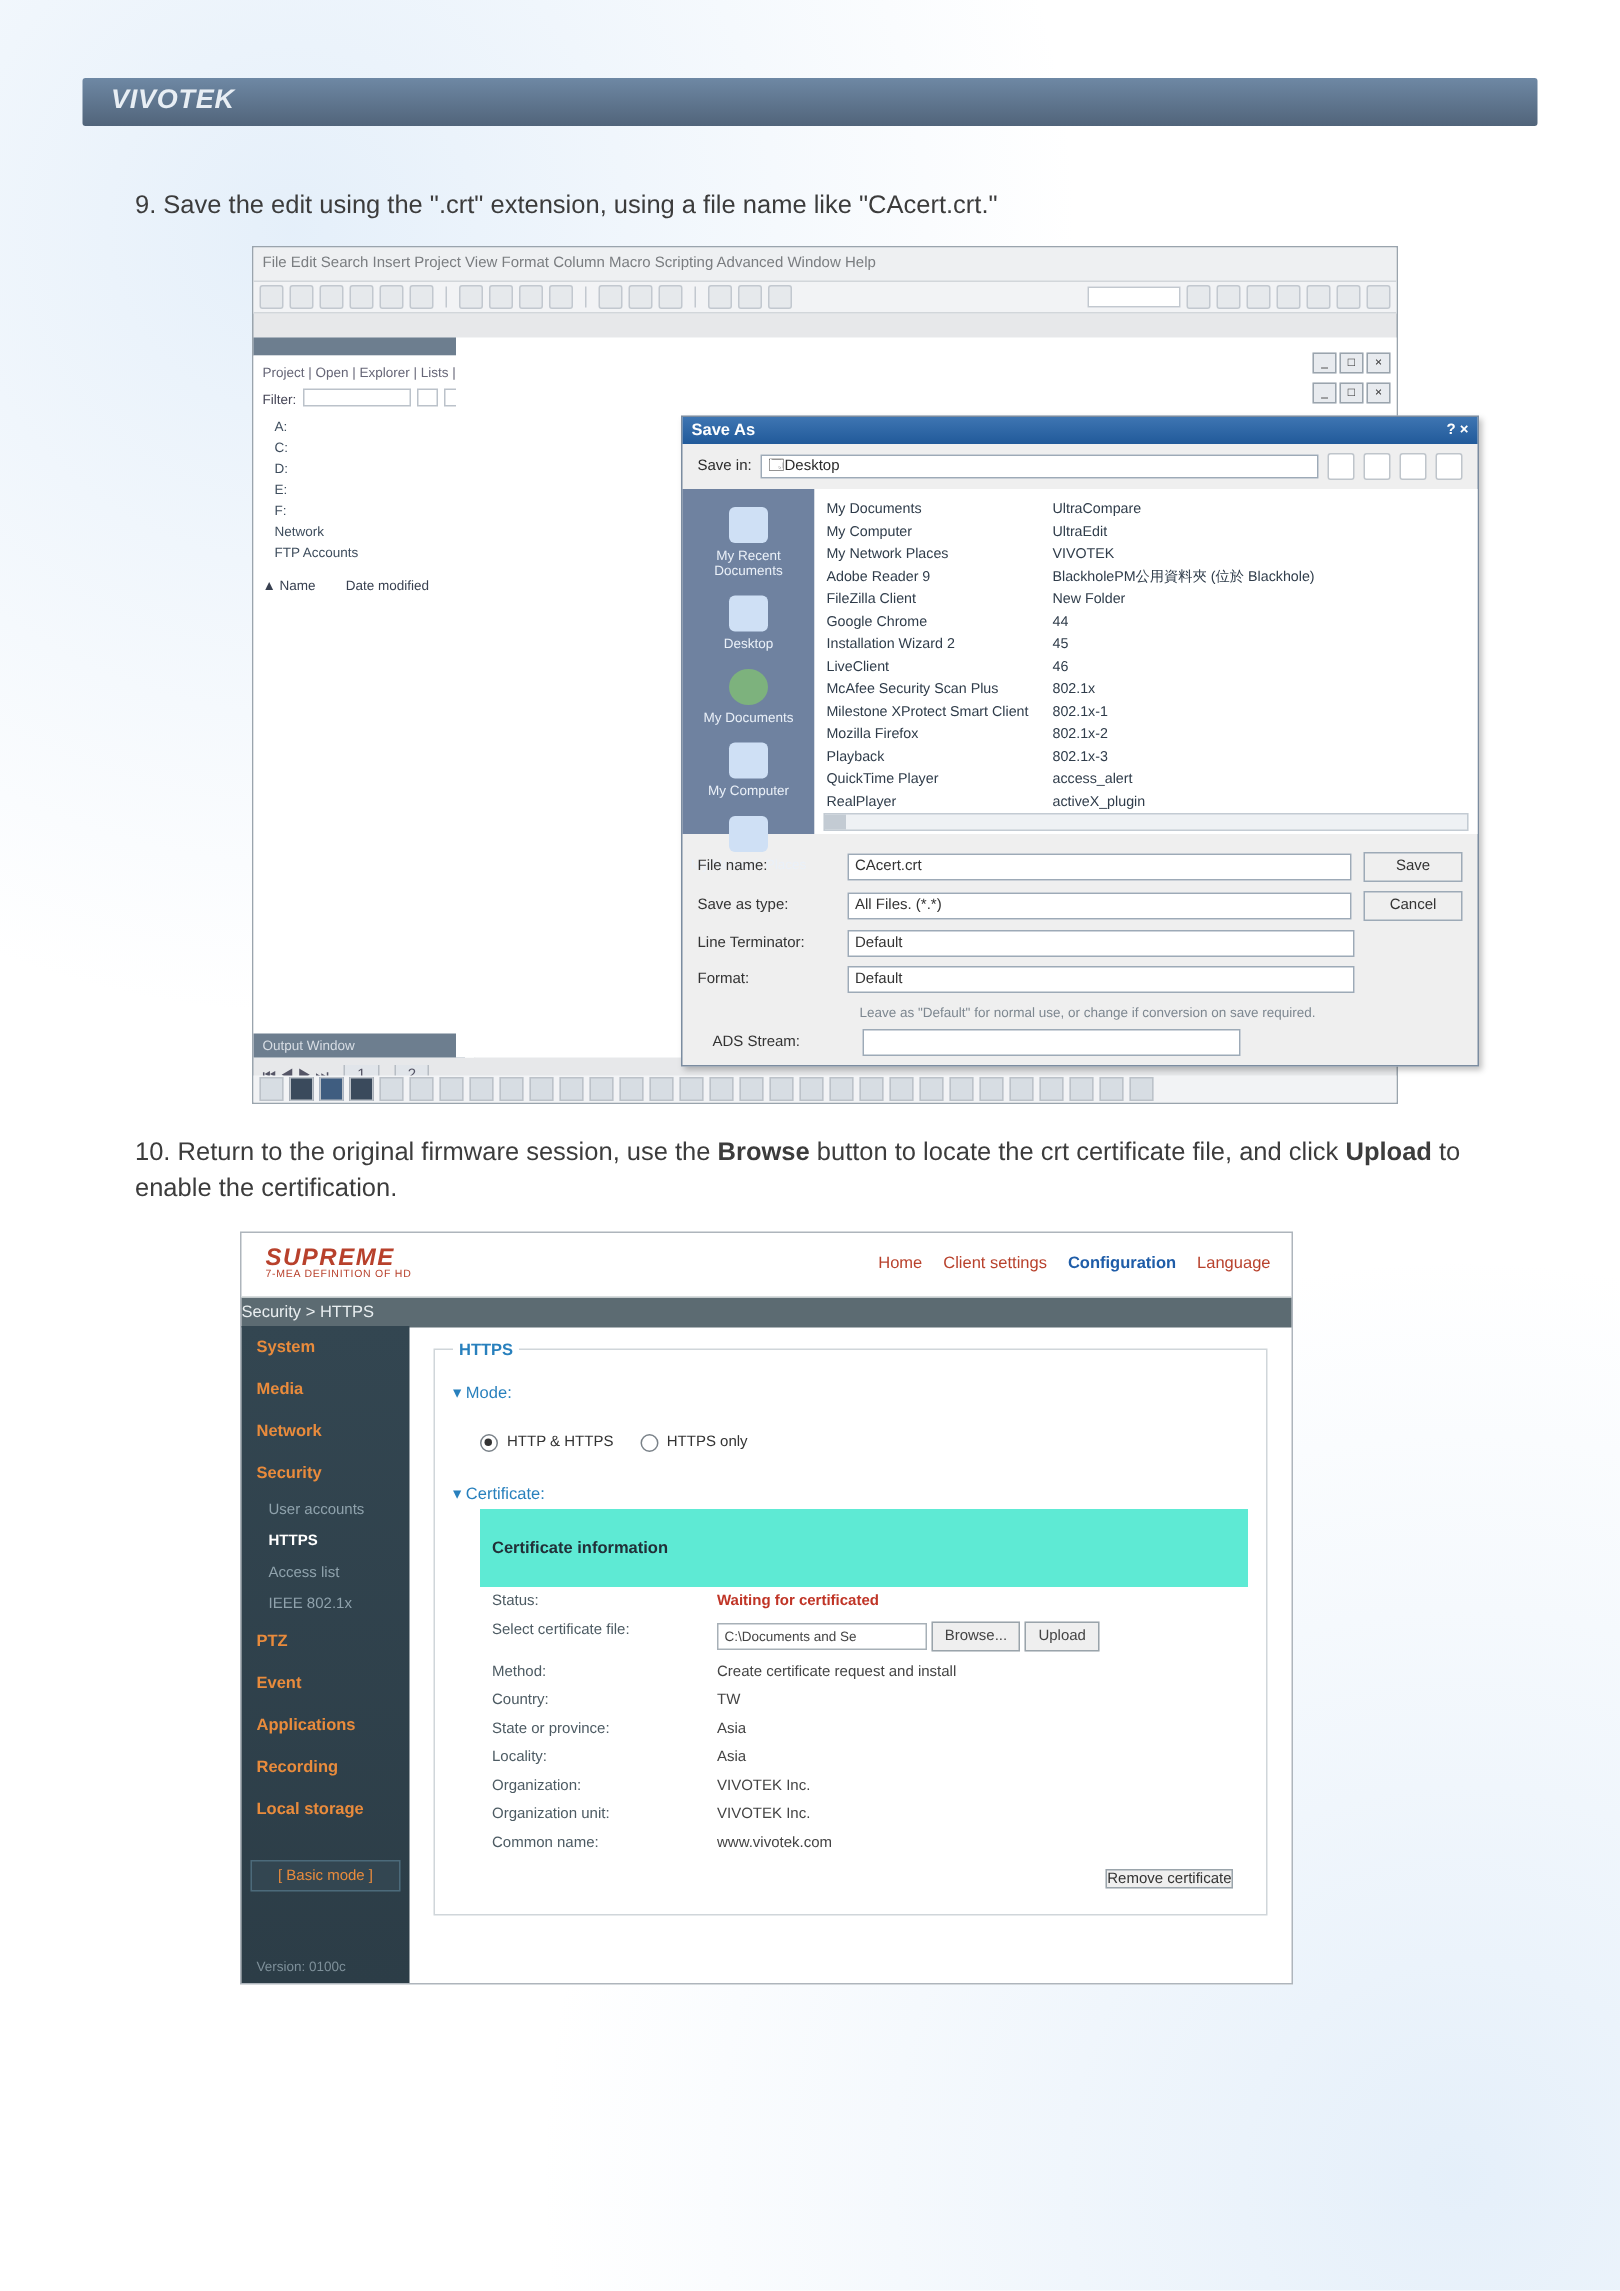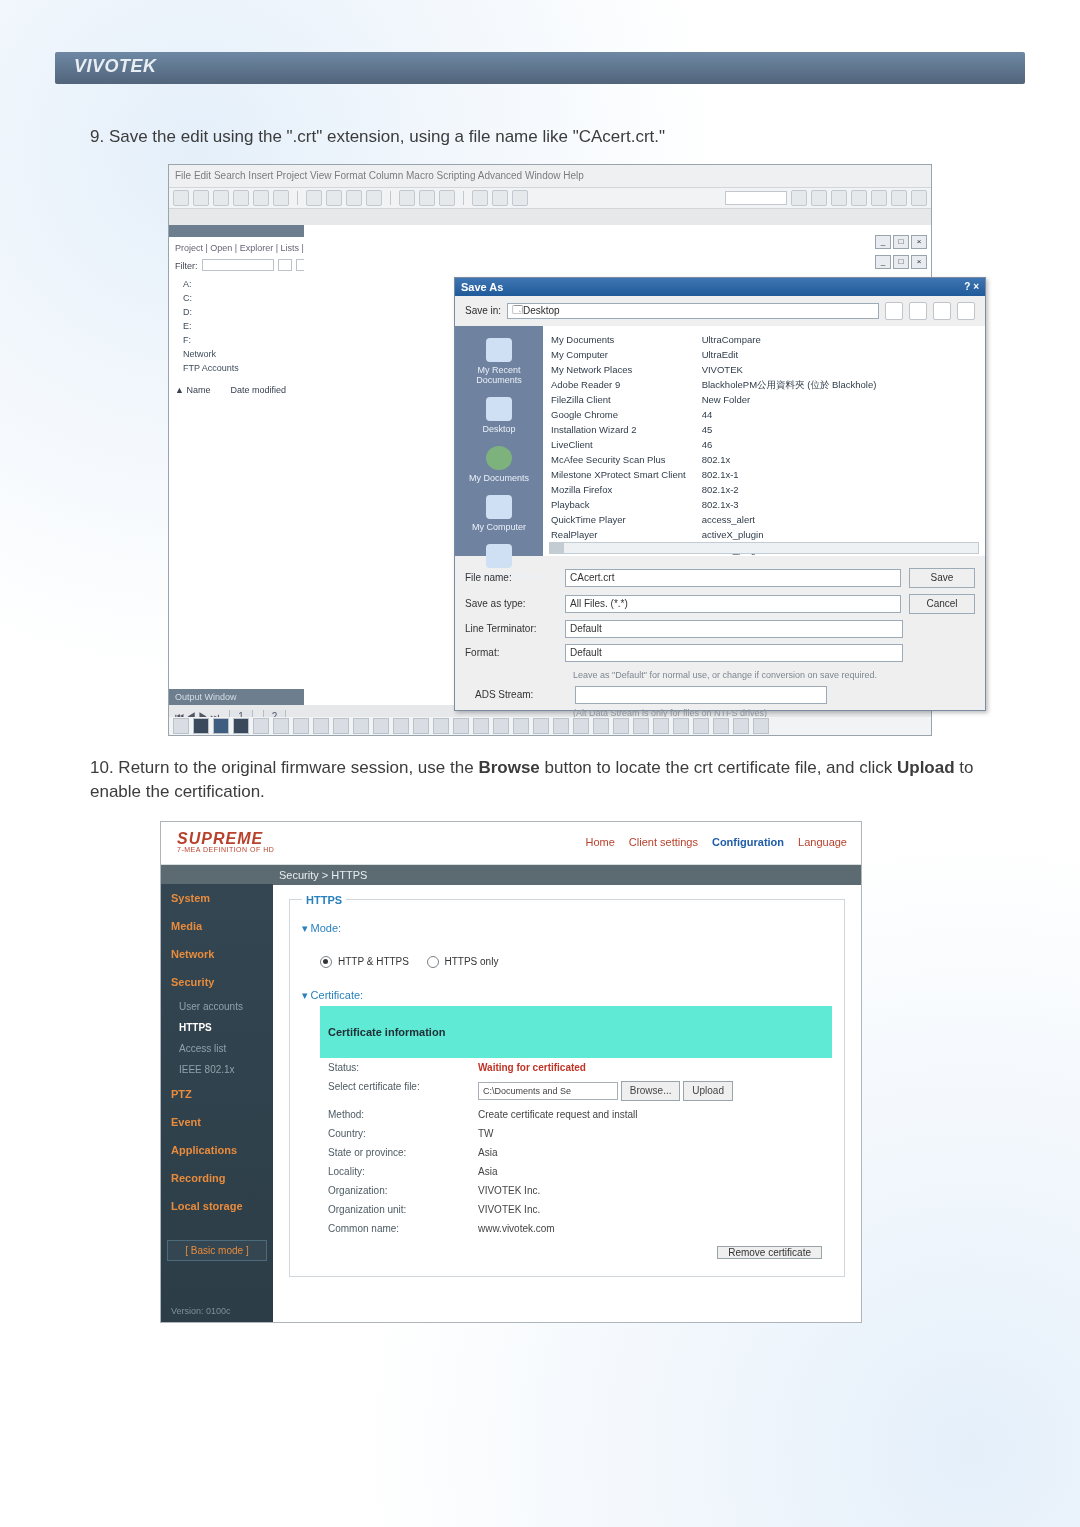--- a/index.html
+++ b/index.html
@@ -120,21 +120,21 @@
     width: 700px; height: 500px;
     border: 1px solid #aeb5bc;
     background: #fff; position:relative; font-size:11px;
   }
   .ss2 .header { height:42px; border-bottom:1px solid #d8ddde; position:relative;}
   .ss2 .logo {position:absolute; left:16px; top:8px; font-style:italic; font-weight:bold; color:#b8412c; font-size:16px; letter-spacing:1px;}
   .ss2 .logo2 {position:absolute; left:16px; top:24px; color:#b8412c; font-size:7px; letter-spacing:0.5px;}
   .ss2 .hlinks {position:absolute; right:14px; top:14px; display:flex; gap:14px; font-size:11px;}
   .ss2 .hlinks span{color:#b8412c; cursor:pointer;}
   .ss2 .hlinks .active{color:#1f5da8; font-weight:bold;}
-  .ss2 .crumb {height:20px; background:#5c6b72; color:#e9eef0; font-size:11px; padding-left:118px; line-height:20px;}
+  .ss2 .crumb {height:20px; background:#5c6b72; color:#e9eef0; font-size:11px; line-height:20px;}
   .ss2 .side {position:absolute; left:0; top:62px; bottom:0; width:112px; background:linear-gradient(#334651,#2c3d47); color:#aab8c0;}
   .ss2 .side .it{padding:8px 10px; font-size:11px; cursor:pointer; color:#d9e3e8;}
   .ss2 .side .it.top{color:#e98b3c; font-weight:bold;}
   .ss2 .side .sub{padding:5px 10px 5px 18px; font-size:10px; color:#8fa2ac; cursor:pointer;}
   .ss2 .side .sub.on{color:#fff; font-weight:bold;}
   .ss2 .side .basic{margin:20px 6px; padding:4px 0; border:1px solid #4c6a7a; text-align:center; background:#334651; color:#e98b3c; font-size:10px; cursor:pointer;}
   .ss2 .side .ver{position:absolute; bottom:6px; left:10px; font-size:9px; color:#7e909a;}
 
   .ss2 .main {position:absolute; left:112px; top:62px; right:0; bottom:0; padding:10px 16px; color:#333;}
   .ss2 legend{color:#2880bd; font-weight:bold; font-size:11px; padding:0 4px;}
@@ -148,21 +148,21 @@
   .ss2 .radio .r{width:10px;height:10px;border:1px solid #7a8289;border-radius:50%;position:relative;}
   .ss2 .radio .r.on::after{content:"";width:5px;height:5px;background:#333;border-radius:50%;position:absolute;left:2px;top:2px;}
   .ss2 .tblhdr{background:#5eead4; color:#213038; font-weight:bold; padding:20px 8px; font-size:11px;}
   .ss2 .row{display:flex; padding:4px 8px; gap:10px; font-size:10px; color:#444;}
   .ss2 .row .k{width:140px; color:#4d5b63;}
   .ss2 .row .v{flex:1;}
   .ss2 .row .v .wait{color:#c03426; font-weight:bold;}
   .ss2 .row .inp{height:16px; width:130px; background:#fff; border:1px solid #a7b0b7; padding:0 4px; display:inline-block; line-height:16px; font-size:9px; vertical-align:middle;}
   .ss2 .row .btn{height:18px; padding:0 8px; border:1px solid #9aa4ab; background:#efefef; font-size:10px; line-height:18px; display:inline-block; vertical-align:middle; cursor:pointer;}
   .ss2 .remove{float:right; margin:6px 10px;}
-  .ss2 .remove .btn{height:18px; padding:0 10px; border:1px solid #9aa4ab; background:#efefef; font-size:10px; line-height:18px; cursor:pointer;}
+  .ss2 .remove .btn{height:18px; padding:0 0; border:1px solid #9aa4ab; background:#efefef; font-size:10px; line-height:18px; cursor:pointer;}
 
   .footer {
     position:absolute; left:55px; right:55px; bottom:40px;
     height:30px; background:linear-gradient(#6e88a4,#51647a);
     border-radius:2px;
   }
   .footer .txt{position:absolute; left:26px; top:6px; color:#cfd9e3; font-style:italic; font-size:14px;}
 </style>
 </head>
 <body>
@@ -351,21 +351,20 @@
             <div class="frow">
               <div class="lbl">Format:</div>
               <div class="val">Default</div>
               <div style="width:64px"></div>
             </div>
             <div class="note">Leave as "Default" for normal use, or change if conversion on save required.</div>
             <div class="ads">
               <div class="lbl" style="width:92px">ADS Stream:</div>
               <div class="val"></div>
             </div>
-            <div class="adnote">(Alt Data Stream is only for files on NTFS drives)</div>
           </div>
         </div>
       </div>
 
       <div class="pager">
         <span>⏮ ◀ ▶ ⏭</span>
         <span class="tab">1</span>
         <span class="tab">2</span>
       </div>
       <div class="bottombar">

